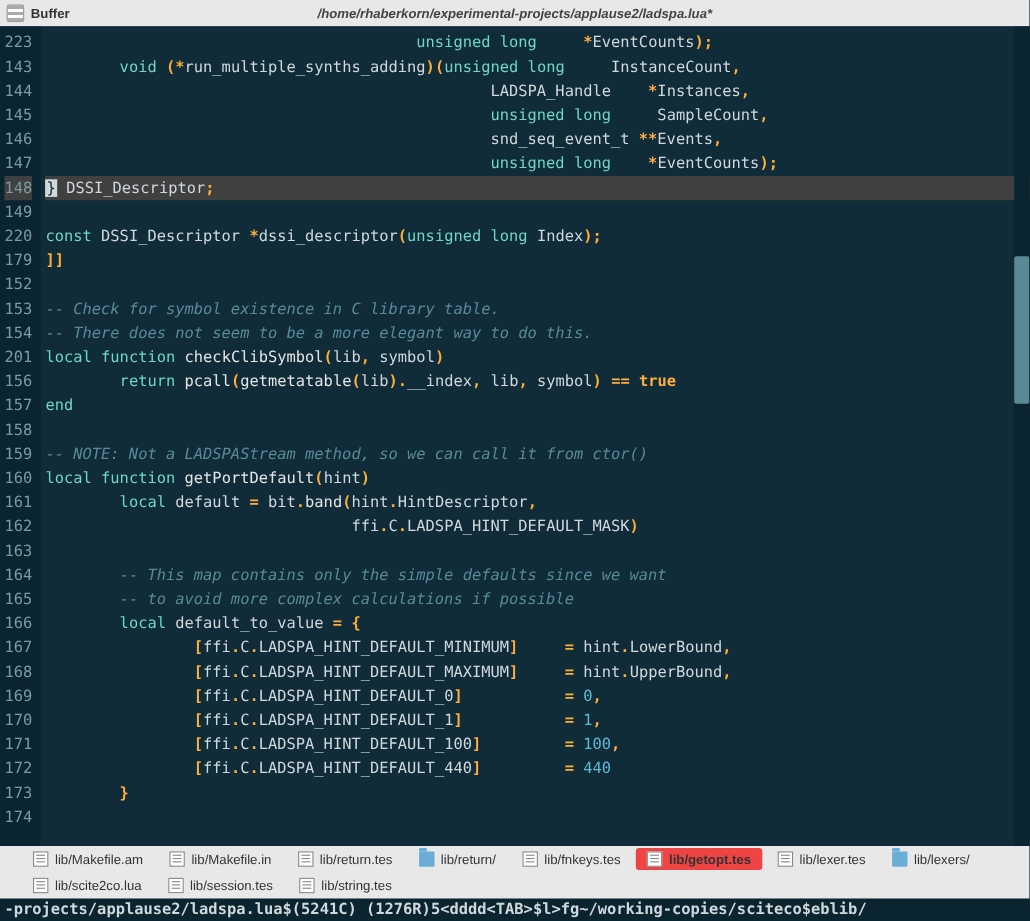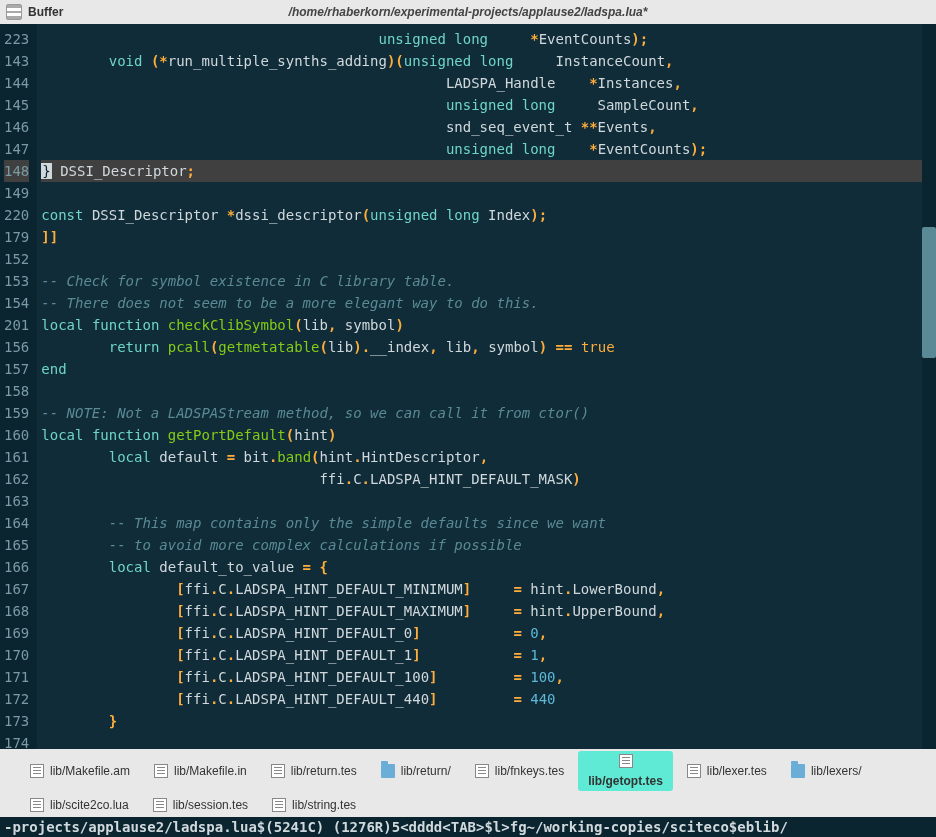--- a/index.html
+++ b/index.html
@@ -56,26 +56,26 @@
 }
 .code {
   flex: 1;
   padding: 4px 0 4px 4px;
   line-height: 22px;
   font-size: 14px;
   color: #d0d8dc;
   white-space: pre;
 }
 .code .kw { color: #6fd5c9; font-weight: normal; }
-.code .fn { color: #84cc16; }
+.code .fn { color: #e5e5e5; }
 .code .type { color: #6fd5c9; }
 .code .op { color: #ffad3b; font-weight: bold; }
 .code .num { color: #5fb8d8; }
 .code .cmt { color: #5a8a95; font-style: italic; }
-.code .bool { color: #ffad3b; font-weight: normal; }
+.code .bool { color: #ffad3b; font-weight: bold; }
 .line { height: 22px; }
 .line.current { background: #404040; }
 .cursor {
   background: #d0d8dc;
   color: #0a2530;
   padding: 0 1px;
 }
 .scrollbar {
   position: absolute;
   right: 0; top: 0; bottom: 0;
@@ -100,21 +100,21 @@
 }
 .file-tab {
   display: flex;
   align-items: center;
   gap: 6px;
   padding: 3px 10px;
   border-radius: 3px;
   color: #333;
   cursor: pointer;
 }
-.file-tab.active { background: #5eead4; font-weight: bold; flex-direction: column; }
+.file-tab.active { background: #ef4444; font-weight: bold; }
 .file-icon, .folder-icon {
   width: 14px; height: 14px;
   display: inline-block;
 }
 .file-icon {
   background: #fff;
   border: 1px solid #888;
   position: relative;
 }
 .file-icon::after {

